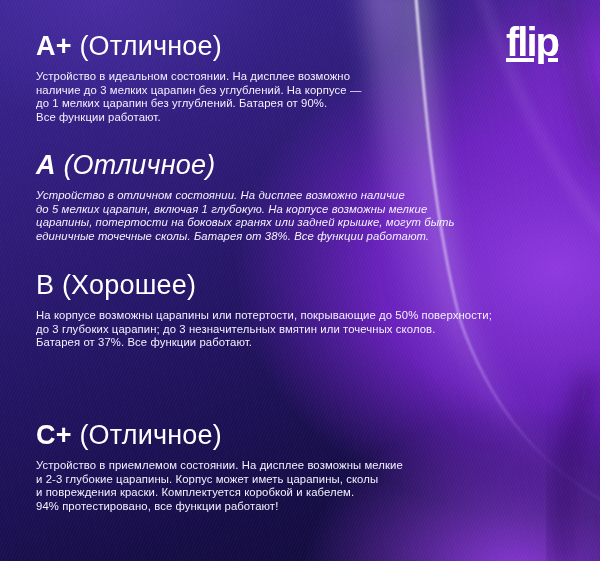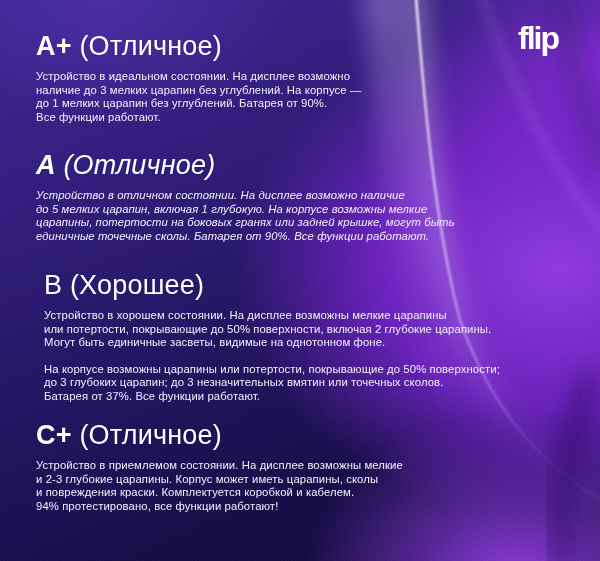--- a/index.html
+++ b/index.html
@@ -16,27 +16,27 @@
       radial-gradient(42% 32% at 18% 0%, rgba(86,52,176,0.55) 0%, rgba(86,52,176,0) 70%),
       linear-gradient(158deg, #3c2694 0%, #2e1c78 30%, #21135e 55%, #150d45 78%, #100a36 100%);
   }
   .silk{position:absolute;inset:0;pointer-events:none;}
   .texture{
     position:absolute;inset:0;pointer-events:none;
     background:repeating-linear-gradient(115deg, rgba(255,255,255,0.025) 0 1px, rgba(255,255,255,0) 1px 3px);
   }
   .logo{
     position:absolute;top:22px;right:42px;
-    font-size:32px;font-weight:800;letter-spacing:-2px;
-    color:#fff;line-height:1;
+    font-size:40px;font-weight:800;letter-spacing:-2px;
+    color:#fff;line-height:1;text-decoration:underline;
   }
   .section{position:absolute;left:36px;width:540px;}
   .sec-a-plus{top:30px;}
   .sec-a{top:149px;font-style:italic;}
-  .sec-b{top:269px;margin-left:8px;}
+  .sec-b{top:269px;}
   .sec-c-plus{top:419px;}
   h2{
     margin:0;
     font-size:27px;line-height:33px;
     font-weight:400;color:#fff;
     letter-spacing:0.2px;
   }
   h2 .grade{font-weight:700;}
   h2 .grade.regular{font-weight:400;}
   .section p{
@@ -91,28 +91,25 @@
 наличие до 3 мелких царапин  без углублений. На корпусе —
 до 1 мелких царапин без углублений. Батарея от 90%.
 Все функции работают.</p>
   </div>
 
   <div class="section sec-a">
     <h2><span class="grade">A</span> <span>(Отличное)</span></h2>
     <p>Устройство в отличном состоянии. На дисплее возможно наличие
 до 5 мелких царапин, включая 1 глубокую. На корпусе возможны мелкие
 царапины, потертости на боковых гранях или задней крышке, могут быть
-единичные точечные сколы. Батарея от 90%. Все функции работают.</p>
+единичные точечные сколы. Батарея от 38%. Все функции работают.</p>
   </div>
 
   <div class="section sec-b">
     <h2><span class="grade regular">В</span> <span>(Хорошее)</span></h2>
-    <p>Устройство в хорошем состоянии. На дисплее возможны мелкие царапины
-или потертости, покрывающие до 50% поверхности, включая 2 глубокие царапины.
-Могут быть единичные засветы, видимые на однотонном фоне.</p>
     <p>На корпусе возможны царапины или потертости, покрывающие до 50% поверхности;
 до 3 глубоких царапин; до 3 незначительных вмятин или точечных сколов.
 Батарея от 37%. Все функции работают.</p>
   </div>
 
   <div class="section sec-c-plus">
     <h2><span class="grade">C+</span> <span>(Отличное)</span></h2>
     <p>Устройство в приемлемом состоянии. На дисплее возможны мелкие
 и 2-3 глубокие царапины. Корпус может иметь царапины, сколы
 и повреждения краски. Комплектуется коробкой и кабелем.

